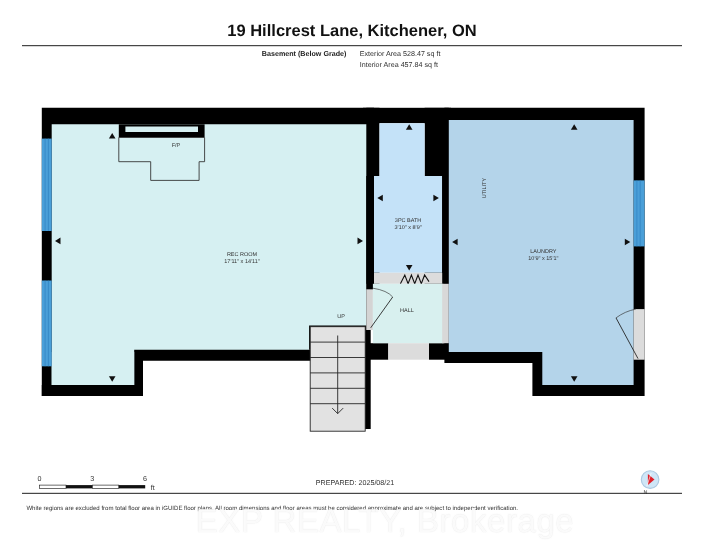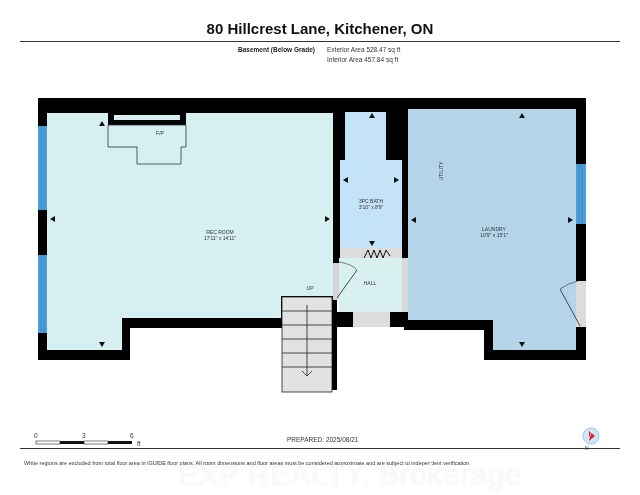--- a/index.html
+++ b/index.html
@@ -16,21 +16,21 @@
     .footer-rule { left: 20px; top: 448px; width: 600px; height: 1px; background: #333; }
     .prepared { left: 287px; top: 436px; font-size: 6.5px; color: #333; }
     .disclaimer { left: 24px; top: 460px; font-size: 5.5px; color: #333; white-space: nowrap; }
     .watermark { left: 178px; top: 458px; font-size: 30px; color: rgba(255,255,255,0.85); letter-spacing: 0.5px; white-space: nowrap; text-shadow: 0 0 1px rgba(200,200,200,0.6); }
     .scale-num { font-size: 6.5px; color: #333; }
     .vertical { transform: rotate(-90deg); transform-origin: center; }
   </style>
 </head>
 <body>
 
-<div class="abs title">80 Hillcrest Lane, Kitchener, ON</div>
+<div class="abs title">19 Hillcrest Lane, Kitchener, ON</div>
 <div class="abs title-rule"></div>
 <div class="abs floor-label">Basement (Below Grade)</div>
 <div class="abs area-line area-ext">Exterior Area 528.47 sq ft</div>
 <div class="abs area-line area-int">Interior Area 457.84 sq ft</div>
 
 <svg class="abs plan" width="640" height="495" viewBox="0 0 640 495">
 
   <g fill="#000">
 
     <polygon points="38,98 340,98 340,262 335,262 335,318 130,318 130,360 38,360"></polygon>

